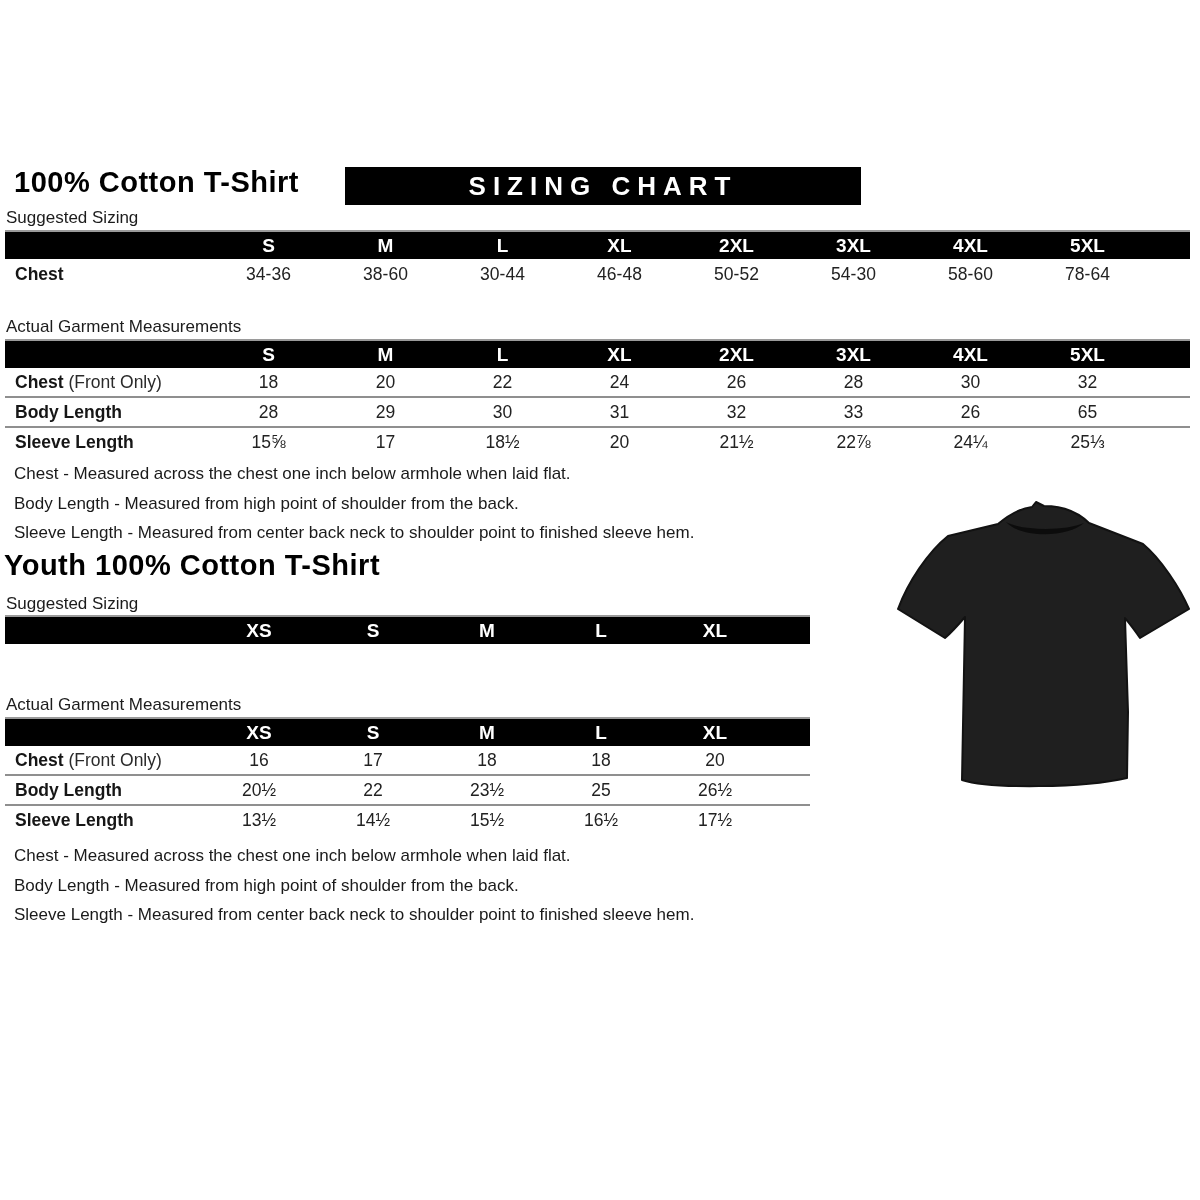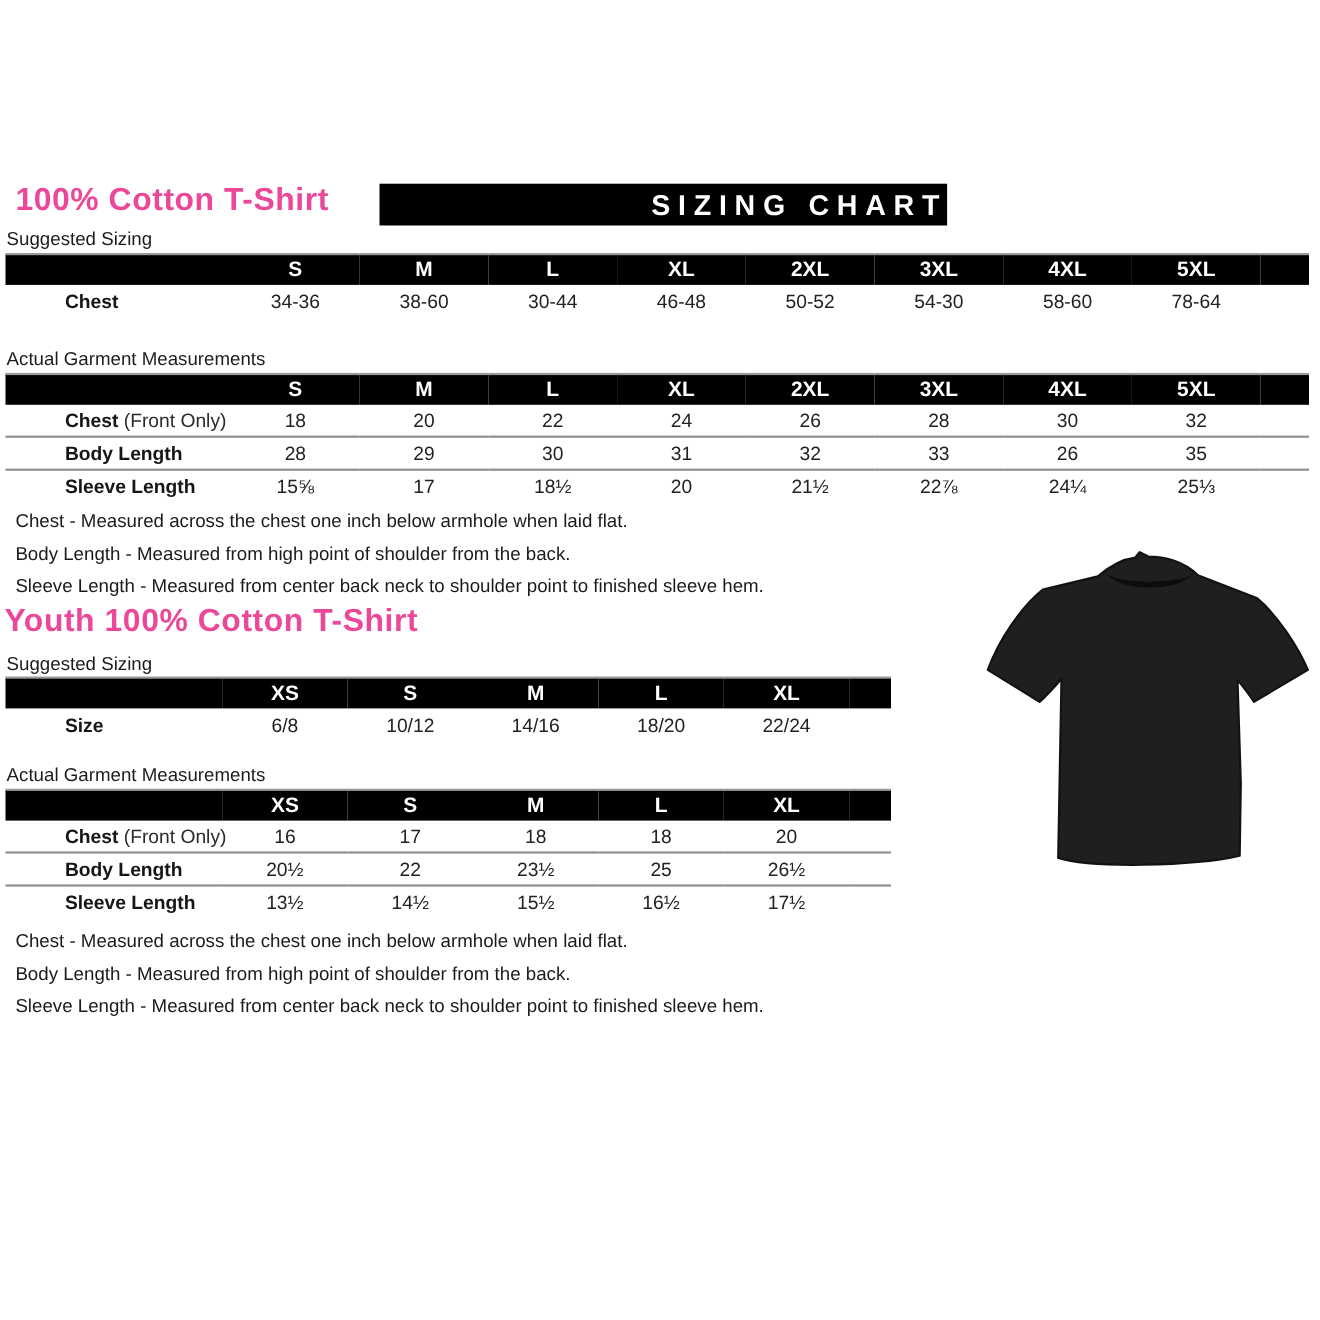--- a/index.html
+++ b/index.html
@@ -3,52 +3,52 @@
 <meta charset="utf-8">
 <style>
   html,body{margin:0;padding:0;background:#ffffff;}
   body{
     width:1200px;height:1200px;position:relative;overflow:hidden;
     font-family:"Liberation Sans","DejaVu Sans",sans-serif;
     color:#1c1c1c;
   }
   .abs{position:absolute;}
   .page-title{
-    font-size:29px;font-weight:bold;letter-spacing:0.5px;color:#ec4899;
+    font-size:29px;font-weight:bold;letter-spacing:0.5px;color:#000000;
     white-space:nowrap;
   }
   .banner{
     background:#000;color:#fff;display:flex;align-items:center;justify-content:center;
     font-size:26px;font-weight:bold;letter-spacing:7px;white-space:nowrap;
   }
   .section-label{font-size:17px;color:#1c1c1c;white-space:nowrap;}
   table.size-table{
     border-collapse:collapse;table-layout:fixed;font-size:17.5px;color:#222;
   }
   table.size-table th{
     background:#000;color:#fff;font-size:19px;font-weight:bold;
     height:27px;padding:0;text-align:center;border-top:2px solid #9a9a9a;
   }
   table.size-table td{
     text-align:center;height:28px;padding:0;vertical-align:middle;white-space:nowrap;
   }
   table.size-table td.rowlabel{text-align:left;padding-left:10px;}
-  .lbl-bold{font-weight:bold;color:#161616;margin-left:44px;}
+  .lbl-bold{font-weight:bold;color:#161616;}
   .lbl-reg{font-weight:normal;color:#2a2a2a;}
   tr.sep td{border-top:2px solid #8f8f8f;}
   tr.firstrow td{height:31px;}
   .notes{font-size:17px;line-height:29.5px;color:#1a1a1a;white-space:nowrap;}
   .tshirt-wrap{pointer-events:none;}
 </style>
 </head>
 <body>
 
 <div class="abs page-title" style="left:14px;top:166px;">100% Cotton T-Shirt</div>
 
-<div class="abs banner" style="left:345px;top:167px;width:516px;height:38px;justify-content:flex-end;">
+<div class="abs banner" style="left:345px;top:167px;width:516px;height:38px;">
   <span>SIZING CHART</span>
 </div>
 
 <div class="abs section-label" style="left:6px;top:208px;">Suggested Sizing</div>
 
 <table class="abs size-table" style="left:5px;top:230px;width:1185px;">
   <colgroup>
     <col style="width:205px">
       <col style="width:117px">
       <col style="width:117px">
@@ -130,21 +130,21 @@
   </tr>
   <tr class="sep">
     <td class="rowlabel"><span class="lbl-bold">Body Length</span><span class="lbl-reg"></span></td>
     <td>28</td>
     <td>29</td>
     <td>30</td>
     <td>31</td>
     <td>32</td>
     <td>33</td>
     <td>26</td>
-    <td>35</td>
+    <td>65</td>
     <td></td>
   </tr>
   <tr class="sep">
     <td class="rowlabel"><span class="lbl-bold">Sleeve Length</span><span class="lbl-reg"></span></td>
     <td>15⅝</td>
     <td>17</td>
     <td>18½</td>
     <td>20</td>
     <td>21½</td>
     <td>22⅞</td>
@@ -177,29 +177,20 @@
   </colgroup>
   <tbody>
       <tr>
     <th></th>
     <th>XS</th>
     <th>S</th>
     <th>M</th>
     <th>L</th>
     <th>XL</th>
     <th></th>
-  </tr>
-  <tr class="firstrow">
-    <td class="rowlabel"><span class="lbl-bold">Size</span><span class="lbl-reg"></span></td>
-    <td>6/8</td>
-    <td>10/12</td>
-    <td>14/16</td>
-    <td>18/20</td>
-    <td>22/24</td>
-    <td></td>
   </tr>
 </tbody>
   </table>
 
 <div class="abs section-label" style="left:6px;top:695px;">Actual Garment Measurements</div>
 
 <table class="abs size-table" style="left:5px;top:717px;width:805px;">
   <colgroup>
     <col style="width:197px">
       <col style="width:114px">

